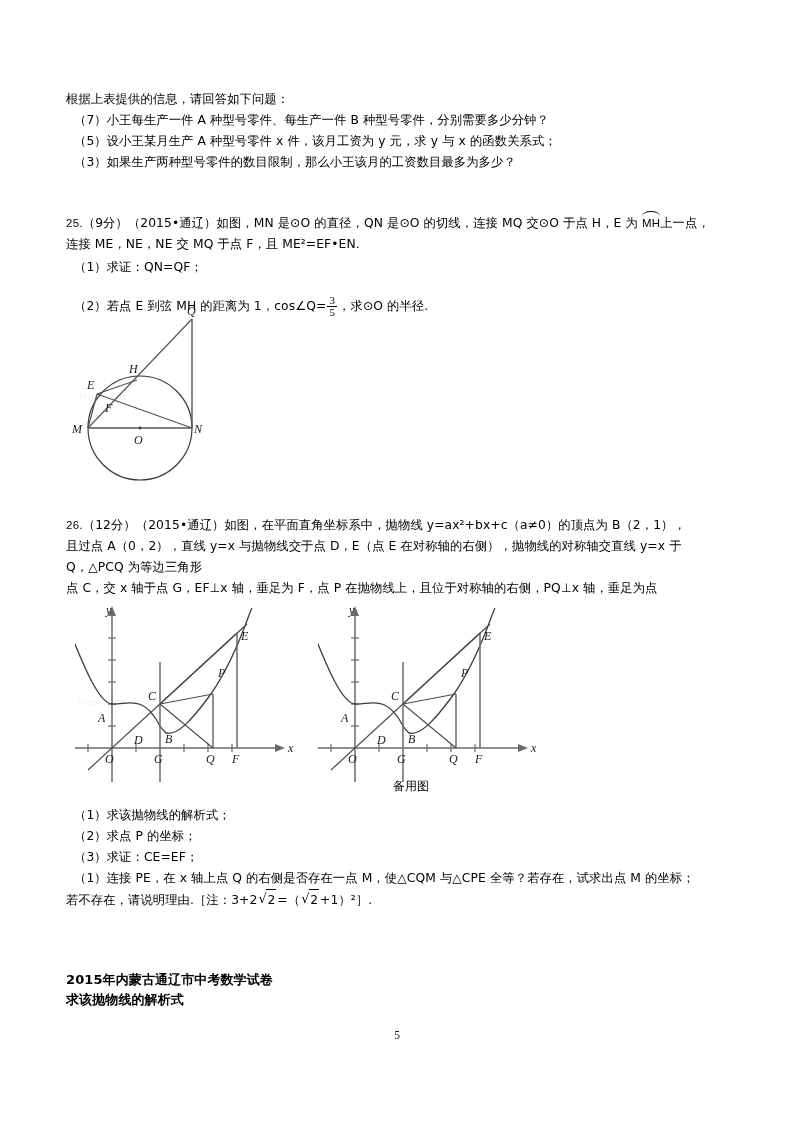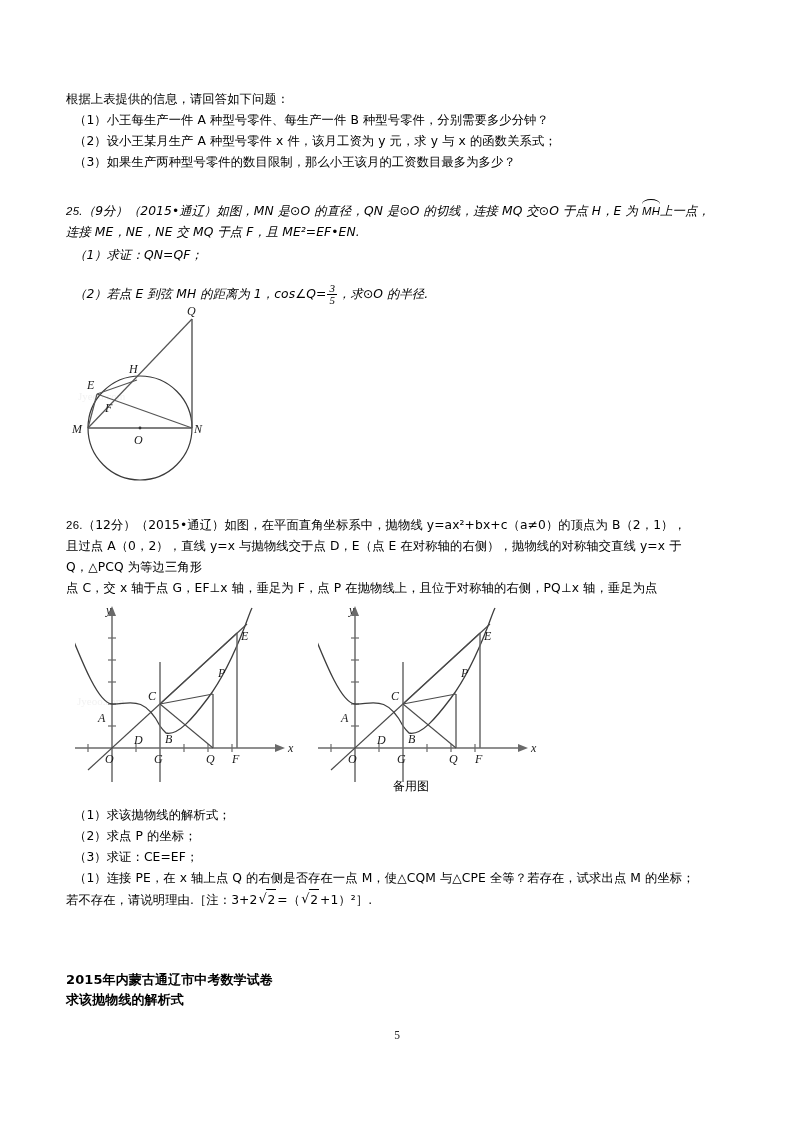--- a/index.html
+++ b/index.html
@@ -47,26 +47,26 @@
   .figcap{position:absolute;font-family:"DejaVu Sans",sans-serif;font-size:12px;text-align:right;}
   .wm{fill:#f2f2f2;font-family:"Liberation Serif",serif;font-size:11px;}
 </style>
 </head>
 <body>
 
 <div class="page">
 
   <div class="tblock" style="left:66px;top:89px;">
     <div class="tline run">根据上表提供的信息，请回答如下问题：</div>
-    <div class="tline run indent">（1）小王每生产一件 A 种型号零件、每生产一件 B 种型号零件，分别需要多少分钟？</div>
-    <div class="tline run indent">（2）设小王某月生产 A 种型号零件 x 件，该月工资为 y 元，求 y 与 x 的函数关系式；</div>
+    <div class="tline run indent">（7）小王每生产一件 A 种型号零件、每生产一件 B 种型号零件，分别需要多少分钟？</div>
+    <div class="tline run indent">（5）设小王某月生产 A 种型号零件 x 件，该月工资为 y 元，求 y 与 x 的函数关系式；</div>
     <div class="tline run indent">（3）如果生产两种型号零件的数目限制，那么小王该月的工资数目最多为多少？</div>
   </div>
 
-  <div class="tblock" style="left:66px;top:200px;font-style:italic;">
+  <div class="tblock" style="left:66px;top:212px;">
     <div class="tline run"><span class="m">25</span><span class="m">.</span><span>（9分）</span><span>（2015•通辽）</span><span>如图，MN 是⊙O 的直径，QN 是⊙O 的切线，连接 MQ 交⊙O 于点 H，E 为 </span><span class="arc m">MH</span><span>上一点，</span></div>
     <div class="tline run">连接 ME，NE，NE 交 MQ 于点 F，且 ME²=EF•EN.</div>
     <div class="tline run indent" style="margin-top:2px;">（1）求证：QN=QF；</div>
     <div class="tline run indent" style="margin-top:17px;"><span>（2）若点 E 到弦 MH 的距离为 1，cos∠Q=</span><span class="frac"><span class="num">3</span><span class="den">5</span></span><span>，求⊙O 的半径.</span></div>
   </div>
 
   <figure class="fig" style="left:70px;top:300px;width:250px;height:205px;">
     <svg width="250" height="205" viewBox="0 0 250 205" fill="none">
       <text class="wm" x="8" y="100">Jyeoo.com</text>
 

